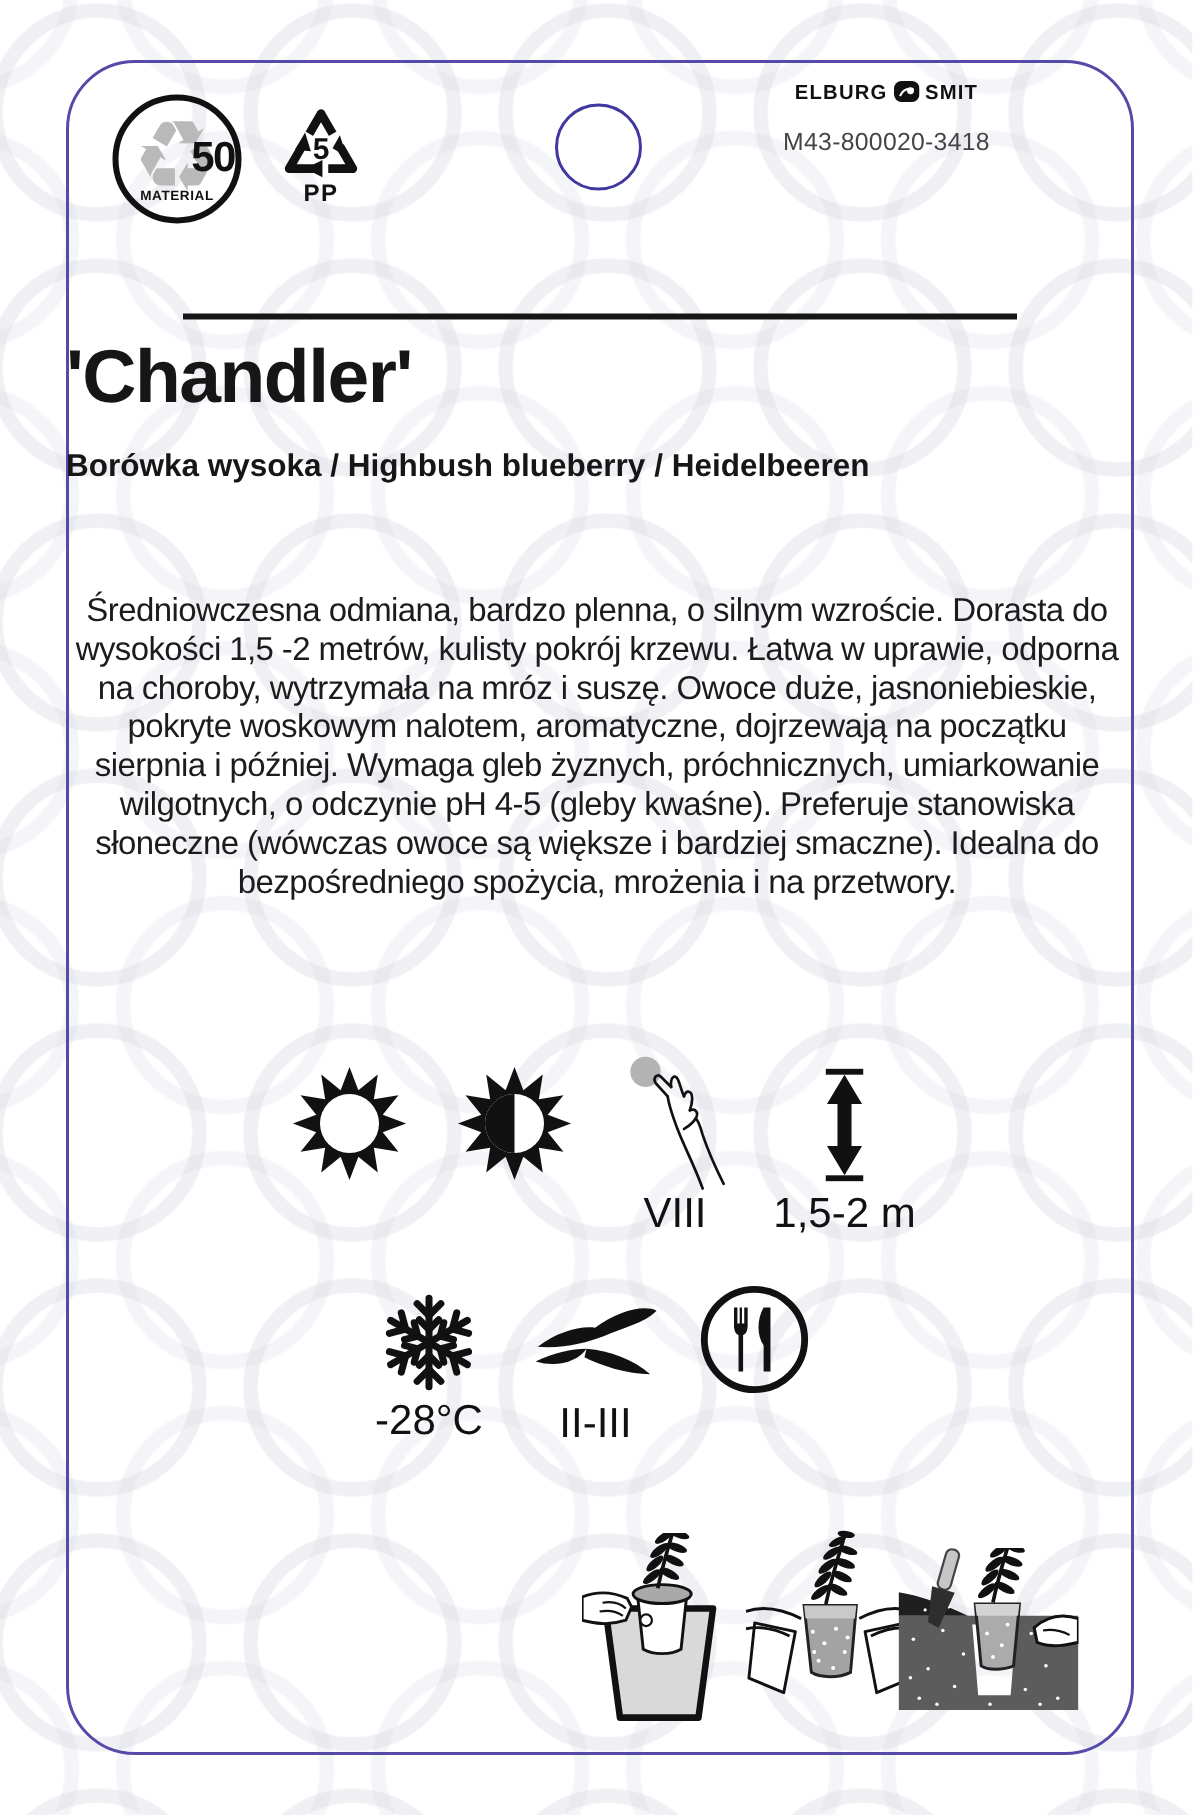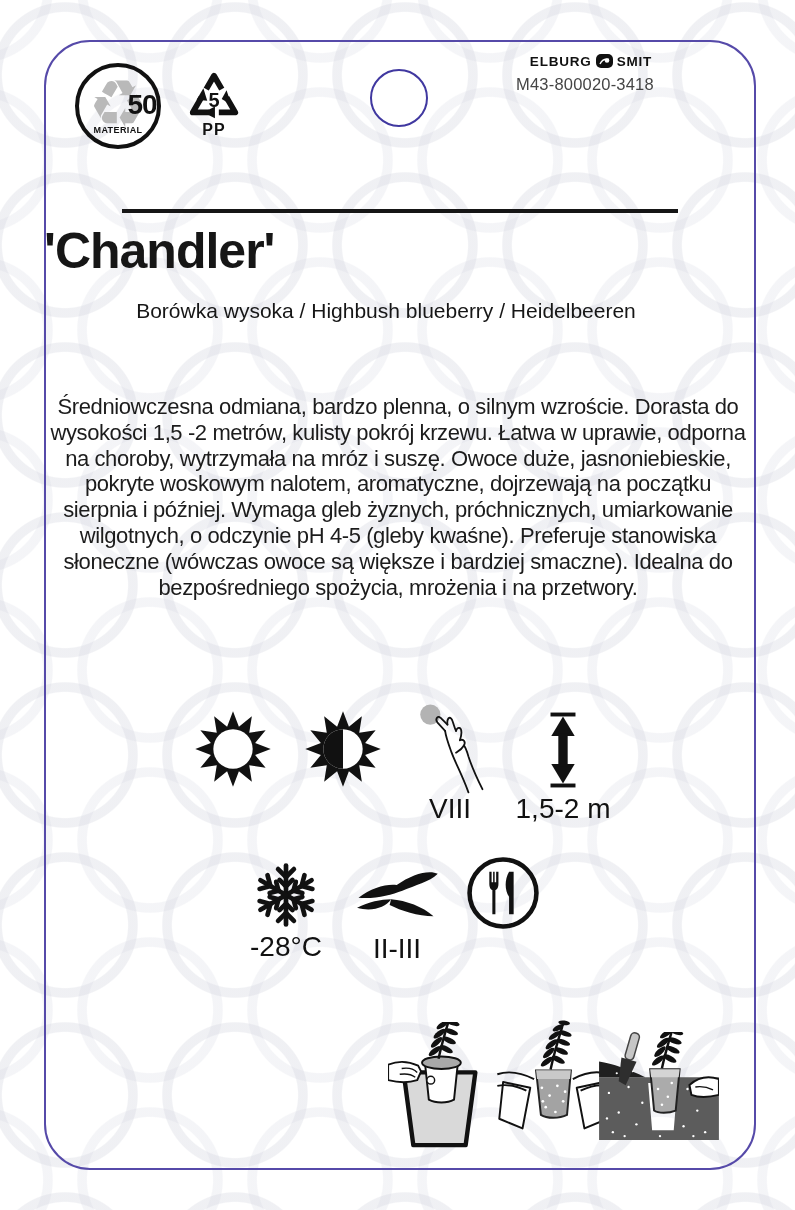--- a/index.html
+++ b/index.html
@@ -34,26 +34,26 @@
   .badge .t1{top:14px;}
   .badge .t3{top:55px;}
   .badge .t2{position:absolute;width:100%;top:22px;font-size:28px;font-weight:700;letter-spacing:-1px;color:#111;margin-left:36px;}
   
   .resin{position:absolute;left:184px;top:68px;width:60px;height:78px;text-align:center;}
   .resin .num{position:absolute;left:0;top:21px;width:100%;font-size:20px;font-weight:700;color:#111;}
   .resin .mat{position:absolute;left:0;top:53px;width:100%;font-size:16px;font-weight:700;letter-spacing:1px;color:#111;}
   
   .brand{position:absolute;left:521px;top:54px;width:140px;display:flex;align-items:flex-start;justify-content:center;gap:4px;}
   .brand span{font-size:13.5px;font-weight:700;letter-spacing:.8px;color:#111;}
-  .code{position:absolute;left:516px;top:75px;width:150px;font-size:16.5px;color:#454545;letter-spacing:.2px;}
+  .code{position:absolute;left:516px;top:86px;width:150px;text-align:center;font-size:16.5px;color:#454545;letter-spacing:.2px;}
   
   .botanical{position:absolute;left:44px;top:148px;width:708px;text-align:center;font-size:46px;font-weight:400;letter-spacing:-1px;}
   .rule{position:absolute;left:122px;top:209px;width:556px;height:4px;background:#161616;}
   .cultivar{position:absolute;left:44px;top:222px;width:708px;font-size:50px;font-weight:700;letter-spacing:-1px;}
-  .common{position:absolute;left:32px;top:299px;width:708px;text-align:center;font-size:21px;font-weight:400;}
+  .common{position:absolute;left:44px;top:299px;width:708px;text-align:left;font-size:21px;font-weight:700;}
   .desc{
     position:absolute;left:50px;top:394px;width:696px;text-align:center;
     font-size:22px;line-height:25.8px;letter-spacing:-.4px;color:#1c1c1c;
   }
   .icon{position:absolute;}
   .iconlabel{position:absolute;text-align:center;font-size:28px;font-weight:400;color:#111;}
   .steps svg{position:absolute;}
   .hiddendefs{position:absolute;width:0;height:0;}
 </style>
 </head>

